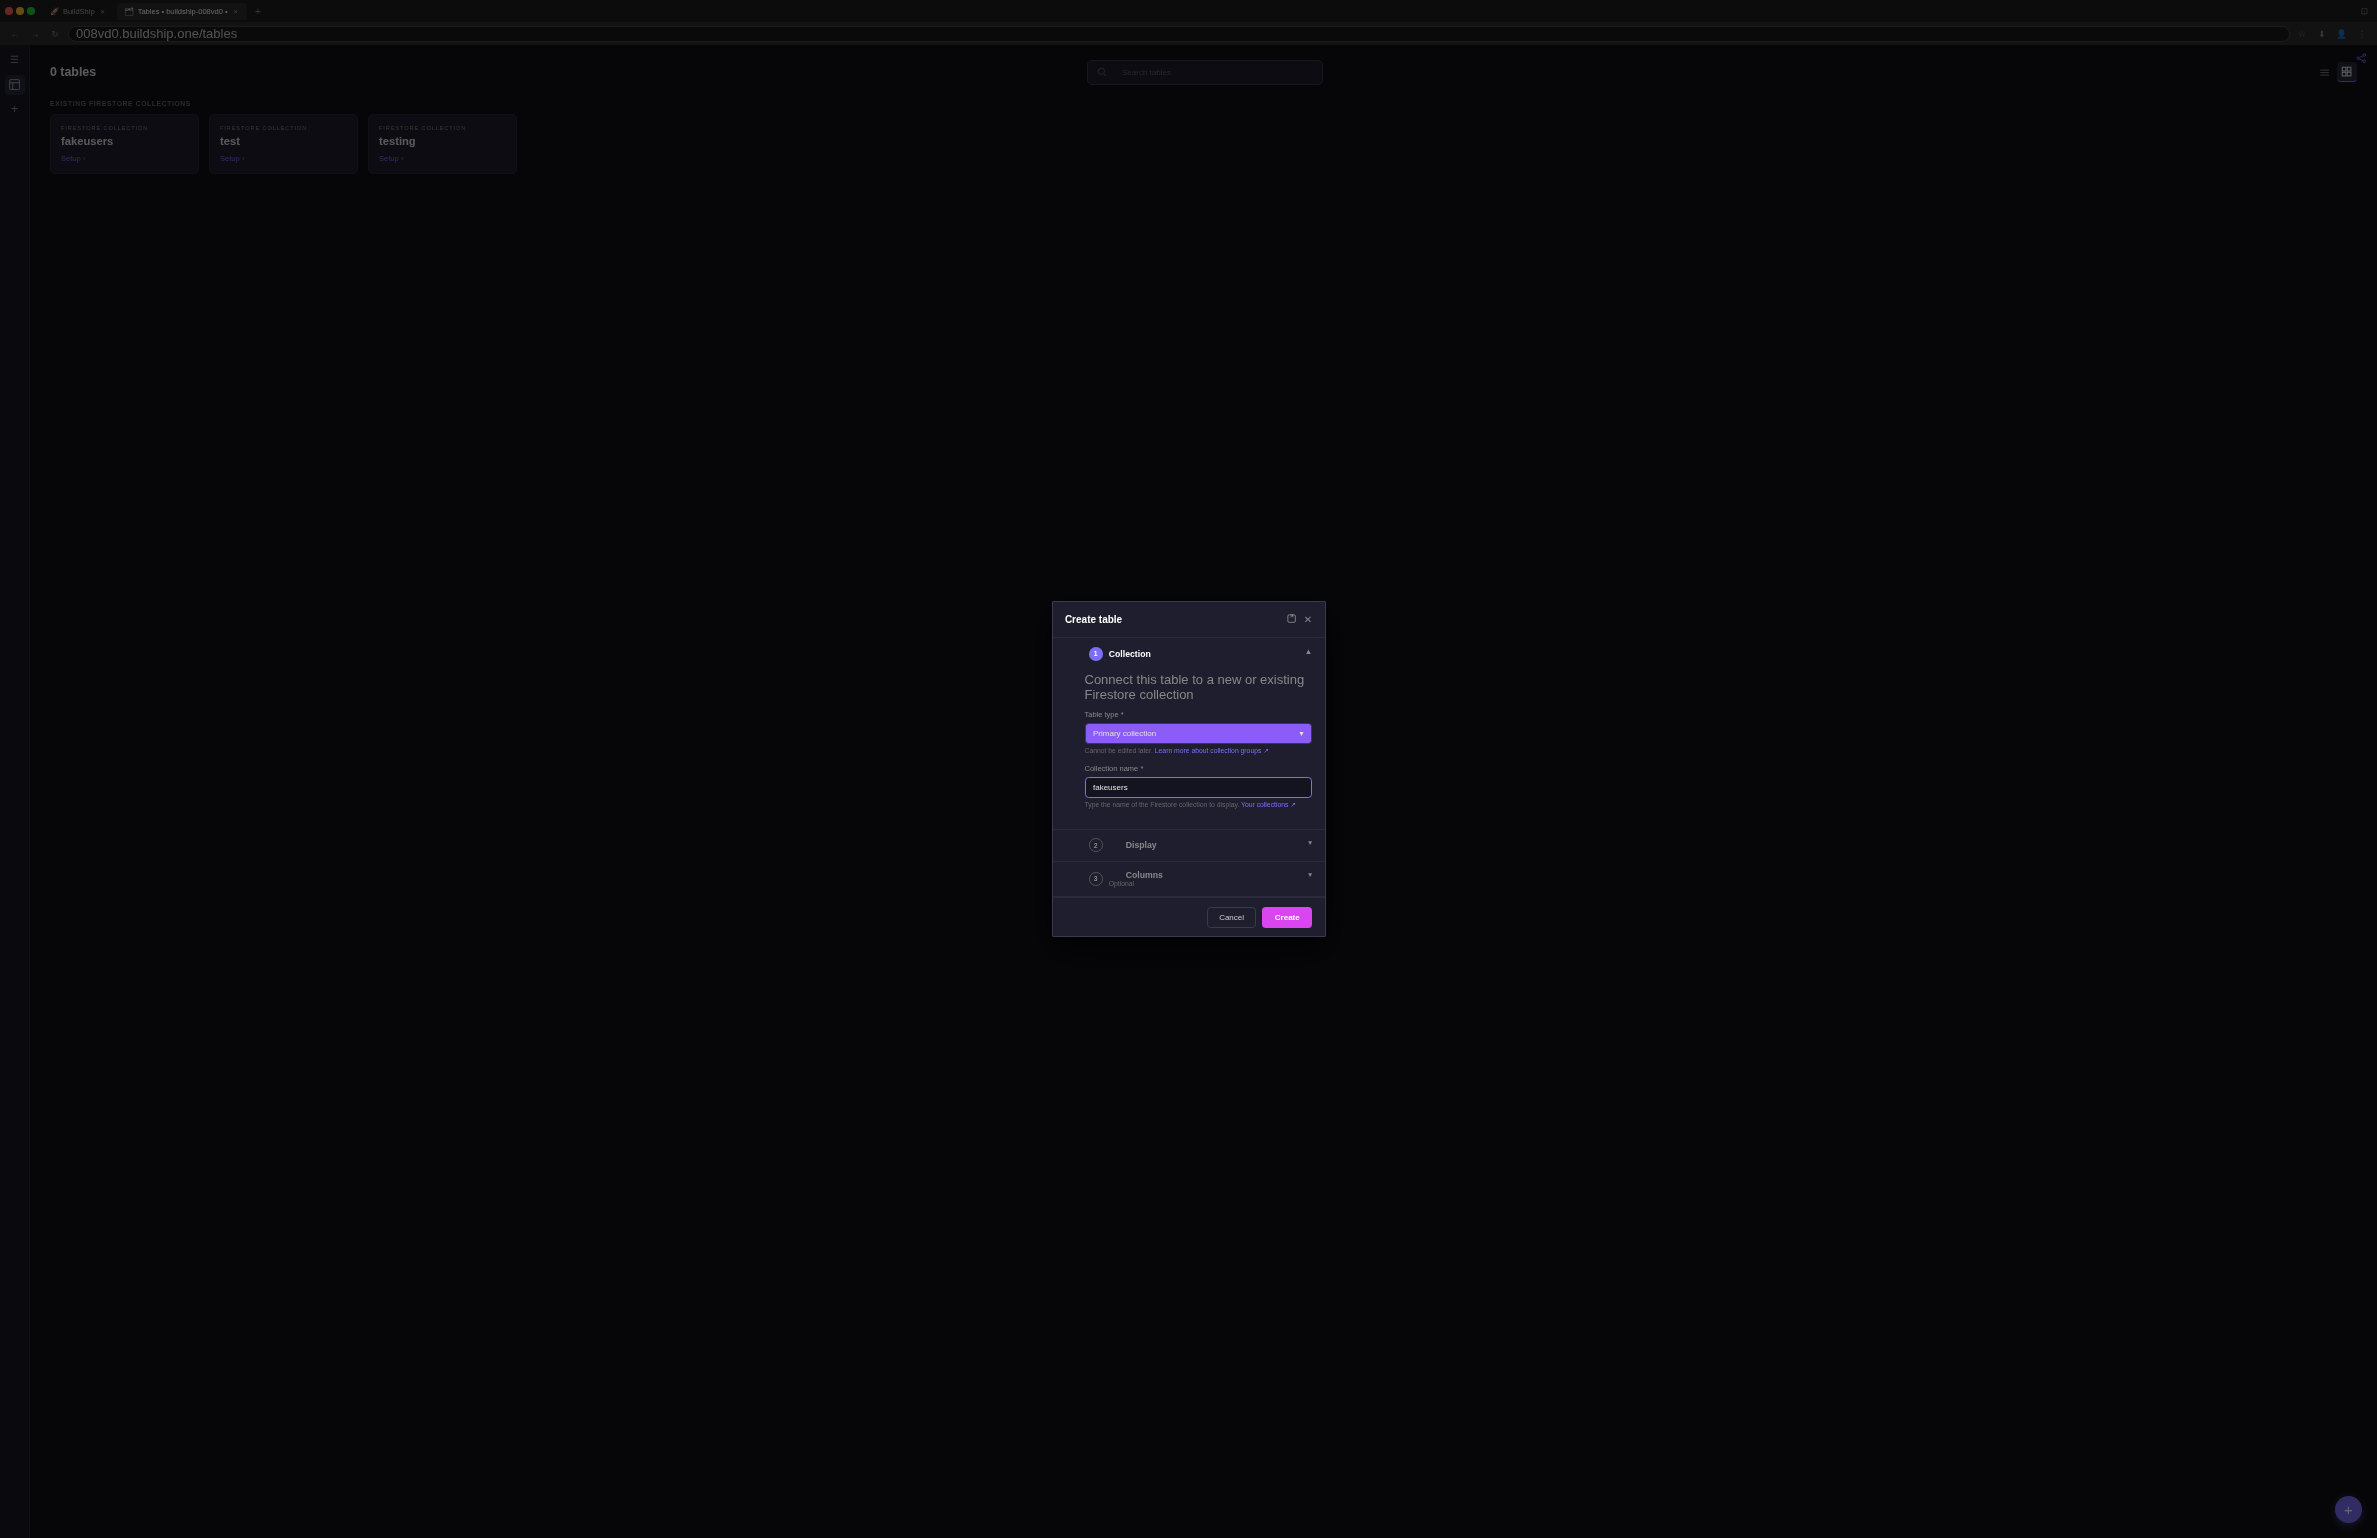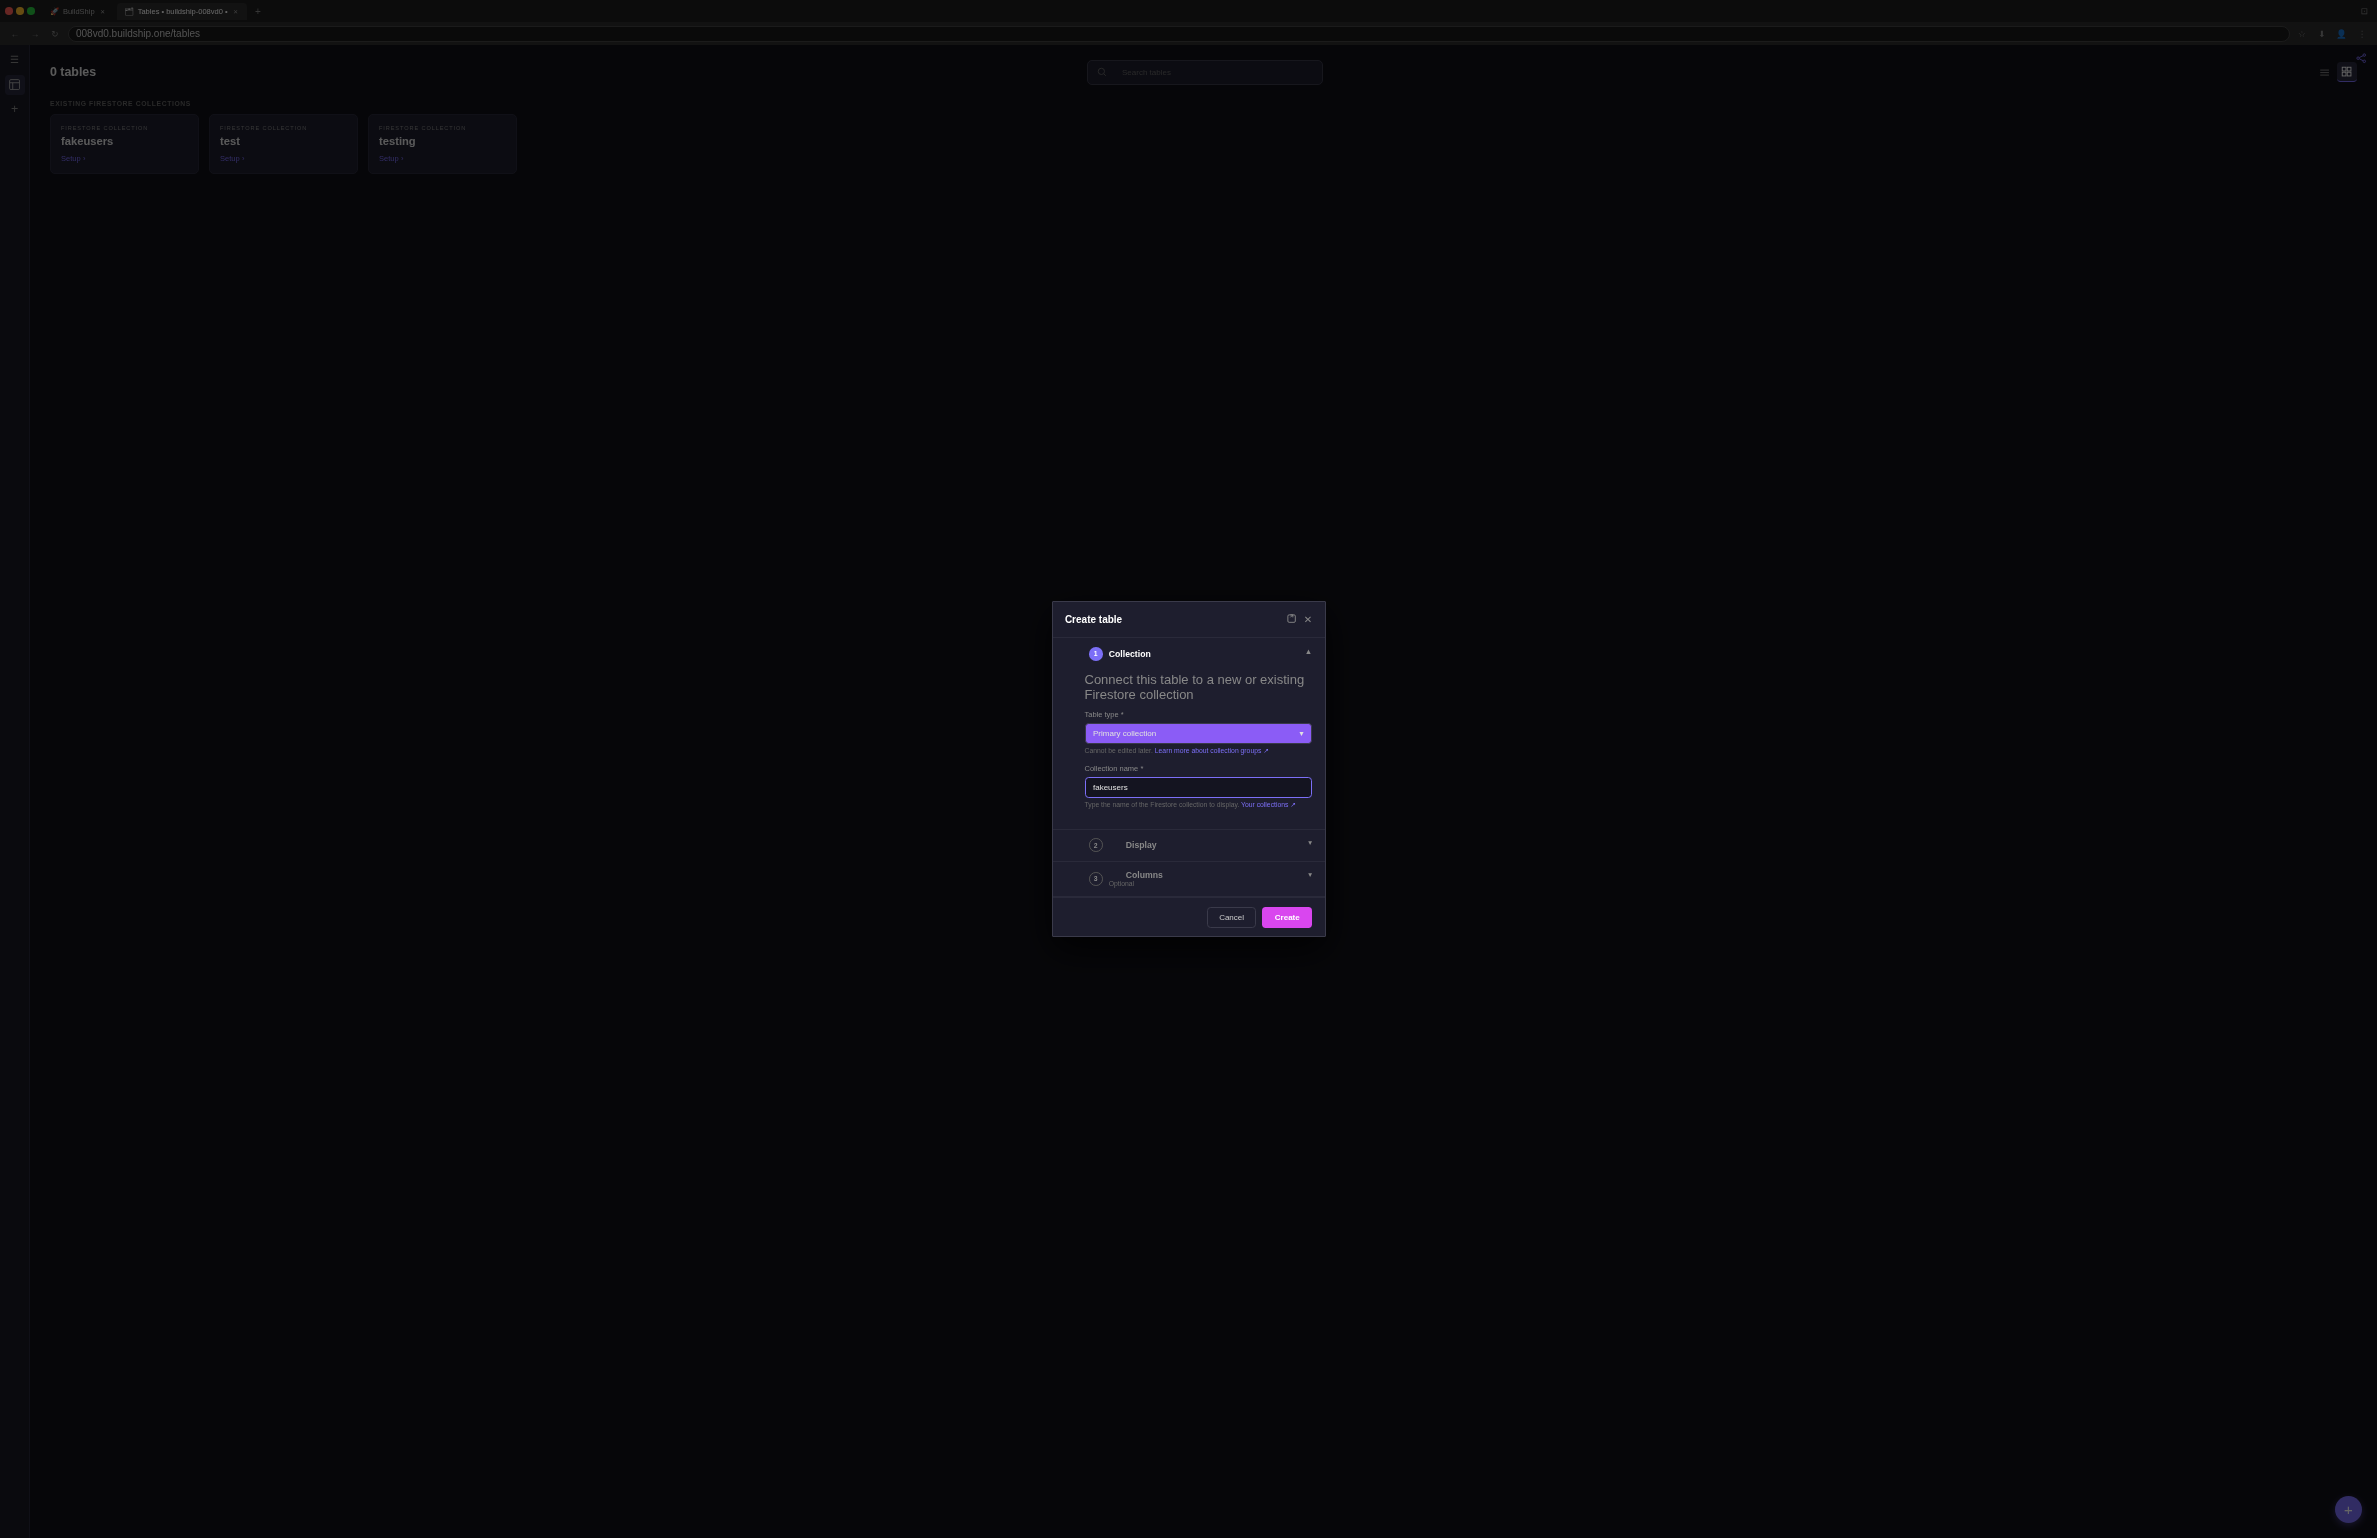--- a/index.html
+++ b/index.html
@@ -95,21 +95,21 @@
     }
     .url-bar {
       flex: 1;
       background: #1a1a1a;
       border: 0.6px solid #444;
       border-radius: 10px;
       height: 16px;
       display: flex;
       align-items: center;
       padding: 0 7.5px;
-      font-size: 10px;
+      font-size: 13px;
       color: #ccc;
     }
     .nav-action-btn {
       width: 15px;
       height: 15px;
       display: flex;
       align-items: center;
       justify-content: center;
       color: #888;
       font-size: 8.7px;

